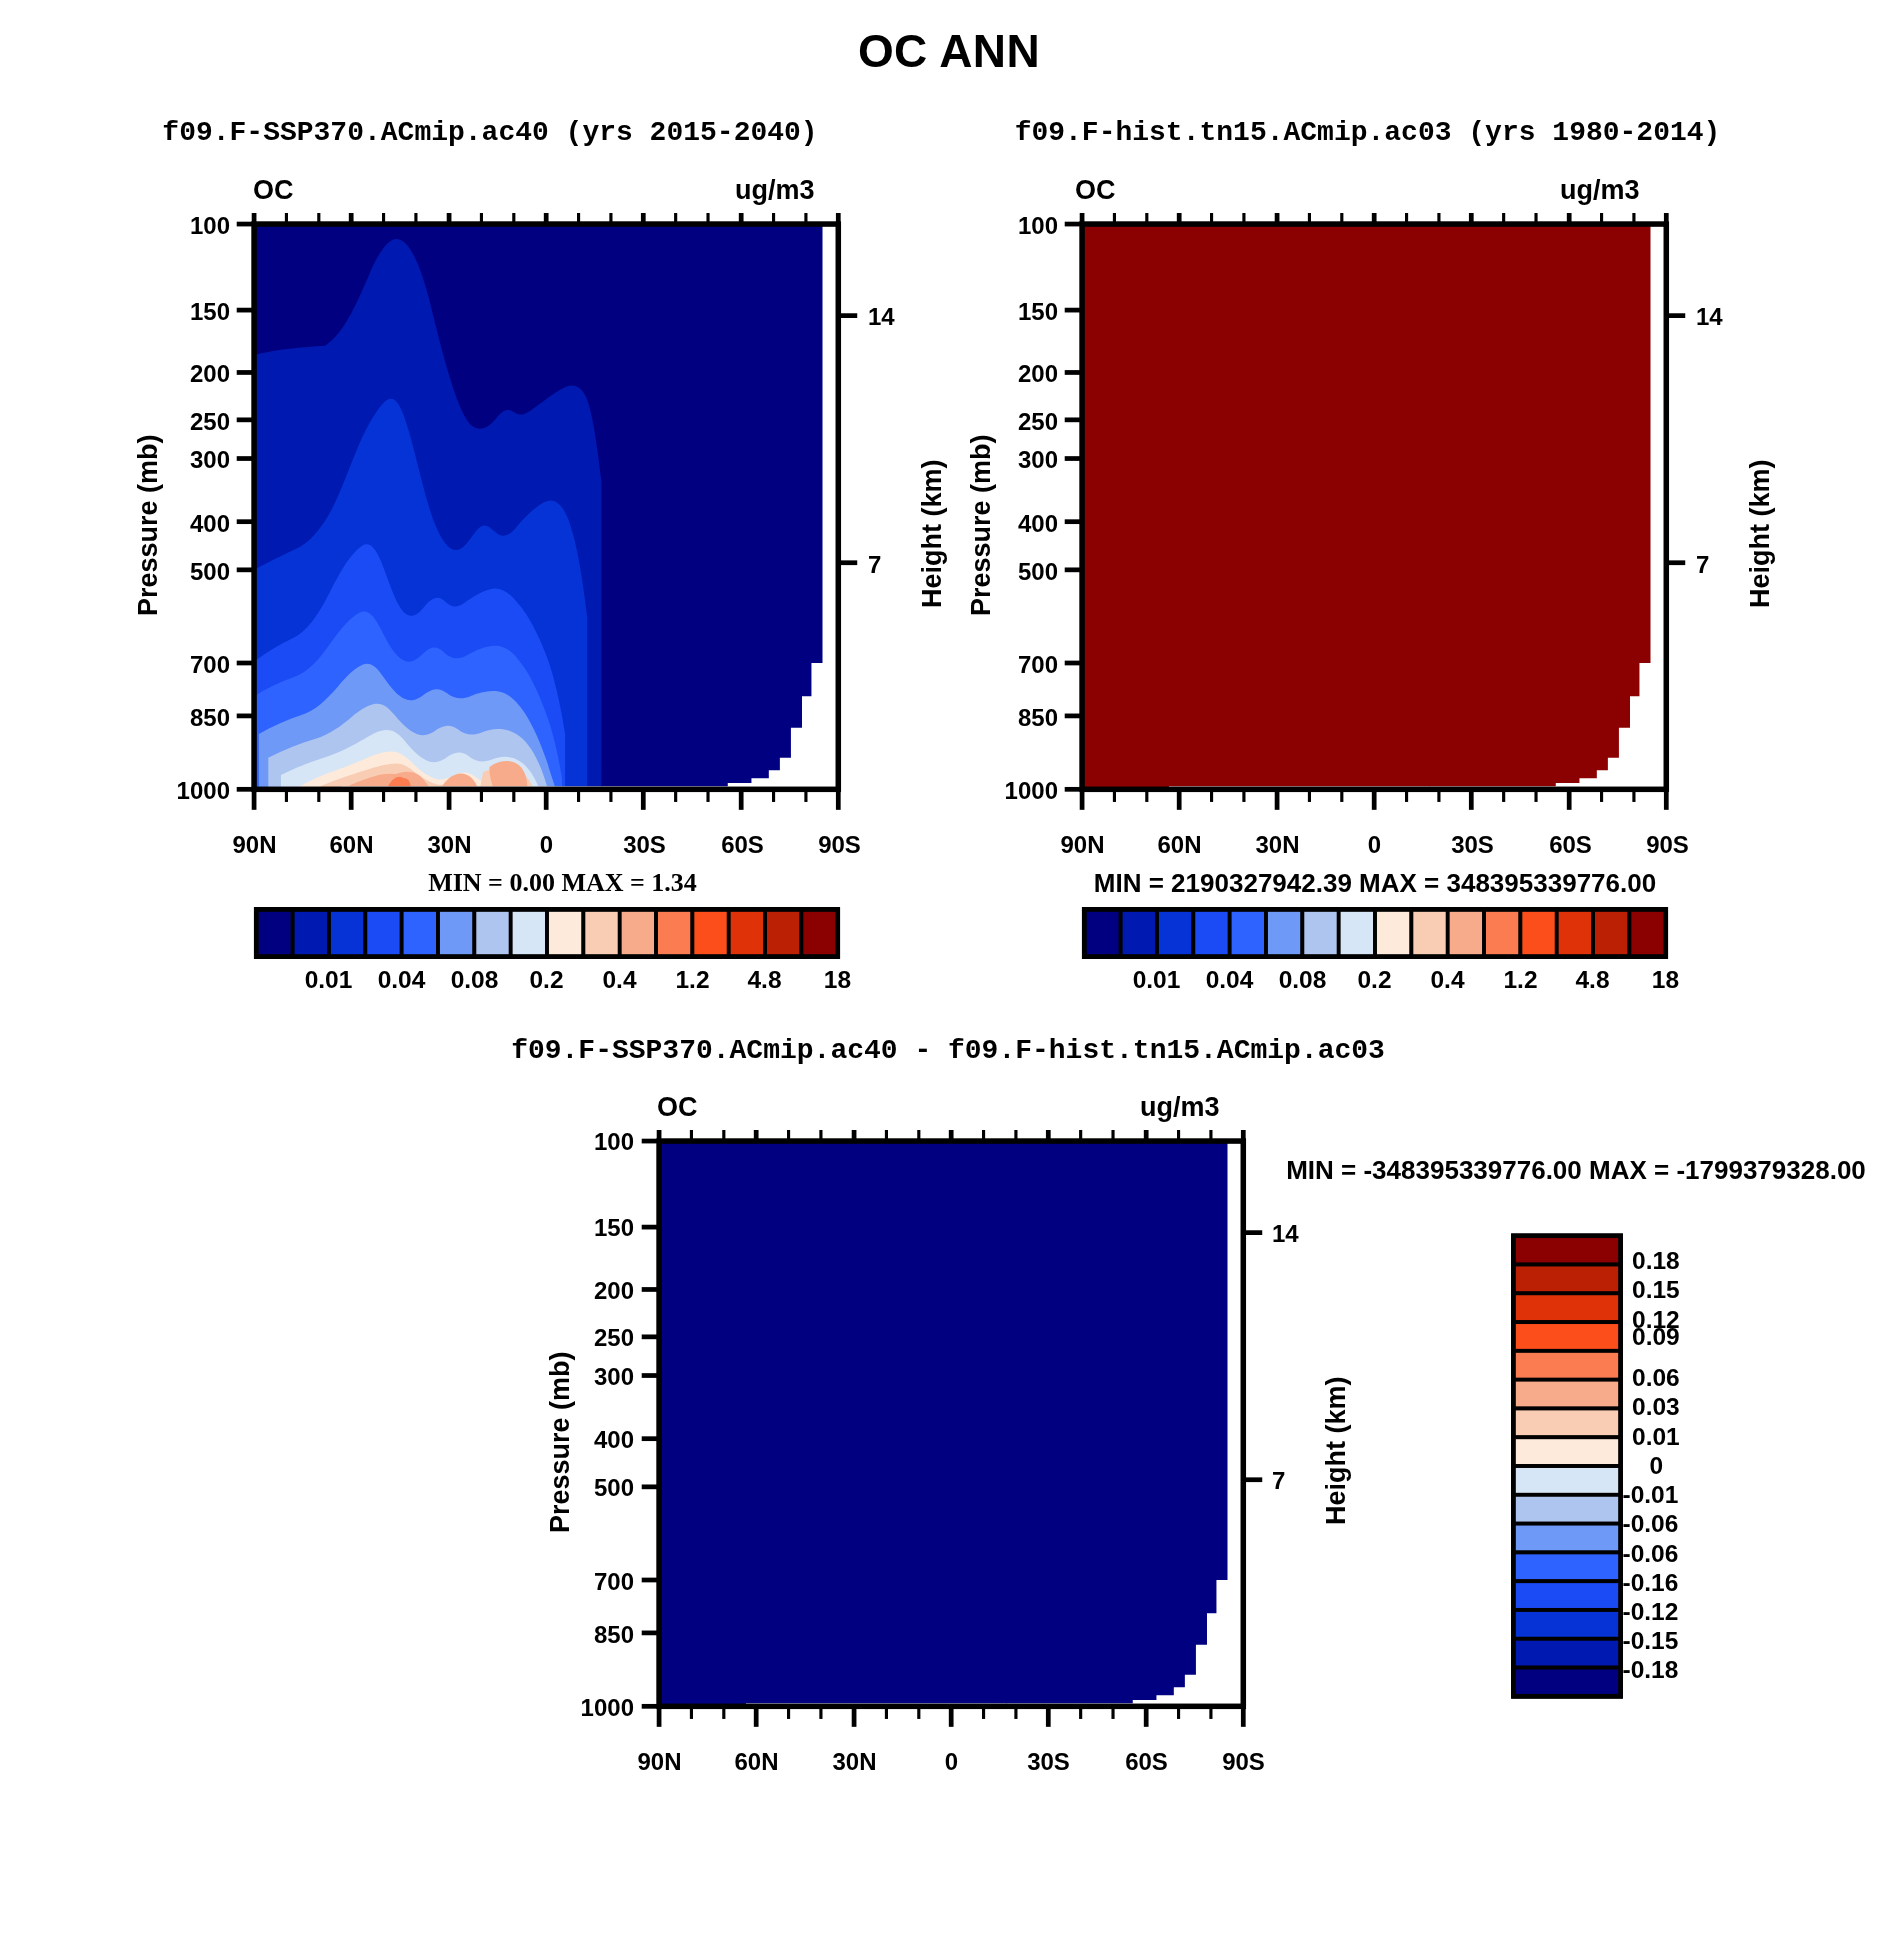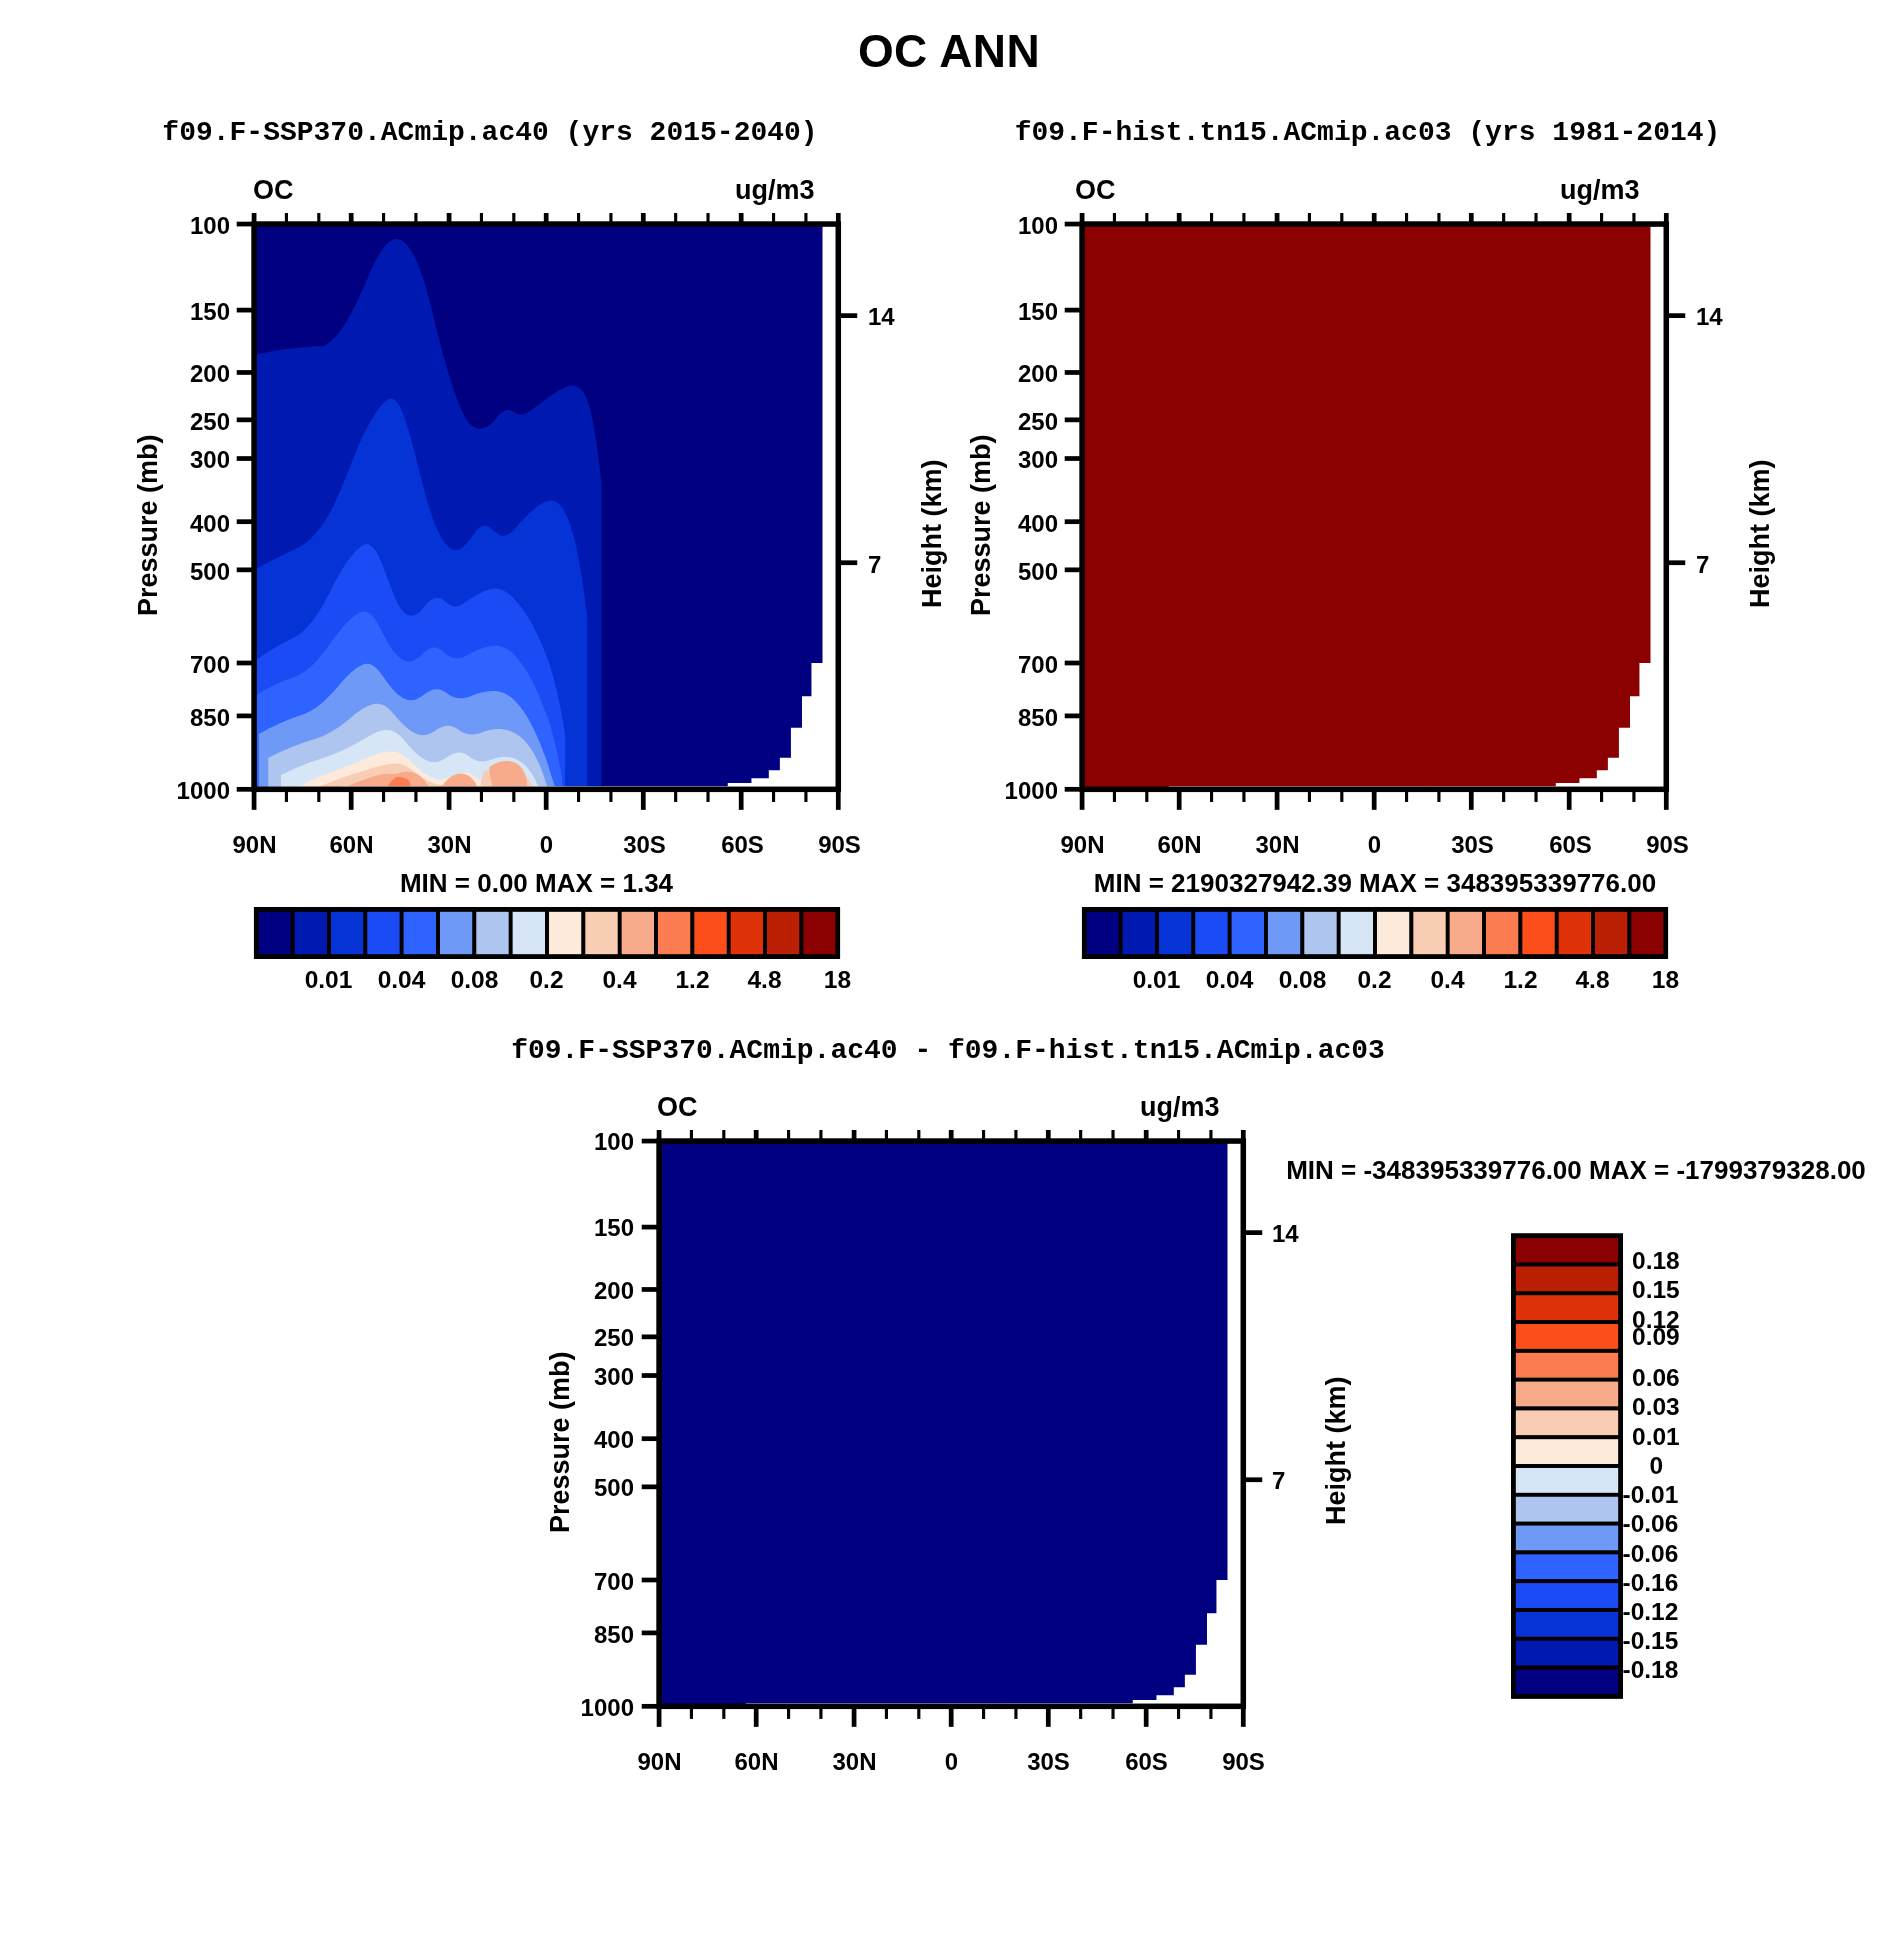--- a/index.html
+++ b/index.html
@@ -181,23 +181,23 @@
 <div class="abs tick-lab" style="left:868px; top:551px;">7</div>
 
 <div class="abs tick-lab ctr" style="left:199px; top:831px; width:111px;">90N</div>
 <div class="abs tick-lab ctr" style="left:296px; top:831px; width:111px;">60N</div>
 <div class="abs tick-lab ctr" style="left:394px; top:831px; width:111px;">30N</div>
 <div class="abs tick-lab ctr" style="left:491px; top:831px; width:111px;">0</div>
 <div class="abs tick-lab ctr" style="left:589px; top:831px; width:111px;">30S</div>
 <div class="abs tick-lab ctr" style="left:687px; top:831px; width:111px;">60S</div>
 <div class="abs tick-lab ctr" style="left:784px; top:831px; width:111px;">90S</div>
 
-<div class="abs minmax ctr" style="left:244px; top:868px; width:585px;">MIN =   0.00  MAX =   1.34</div>
-
-<div class="abs ctr panel-title" style="left:909px; top:117px; width:917px;">f09.F-hist.tn15.ACmip.ac03 (yrs 1981-2014)</div>
+<div class="abs minmax ctr" style="left:270px; top:868px; width:585px;font-family:Liberation Serif, serif;">MIN =   0.00  MAX =   1.34</div>
+
+<div class="abs ctr panel-title" style="left:909px; top:117px; width:917px;">f09.F-hist.tn15.ACmip.ac03 (yrs 1980-2014)</div>
 <div class="abs corner-lab" style="left:1075px; top:175px;">OC</div>
 <div class="abs corner-lab" style="left:1560px; top:175px;">ug/m3</div>
 
 <div class="abs axis-title" style="left:966px; top:616px; transform: rotate(-90deg);">Pressure (mb)</div>
 <div class="abs axis-title" style="left:1745px; top:608px; transform: rotate(-90deg);">Height (km)</div>
 
 <div class="abs" style="left:1003px; top:213px;">
 <svg width="695" height="600" viewBox="0 0 880 760">
   <defs>
     <clipPath id="clip2">

